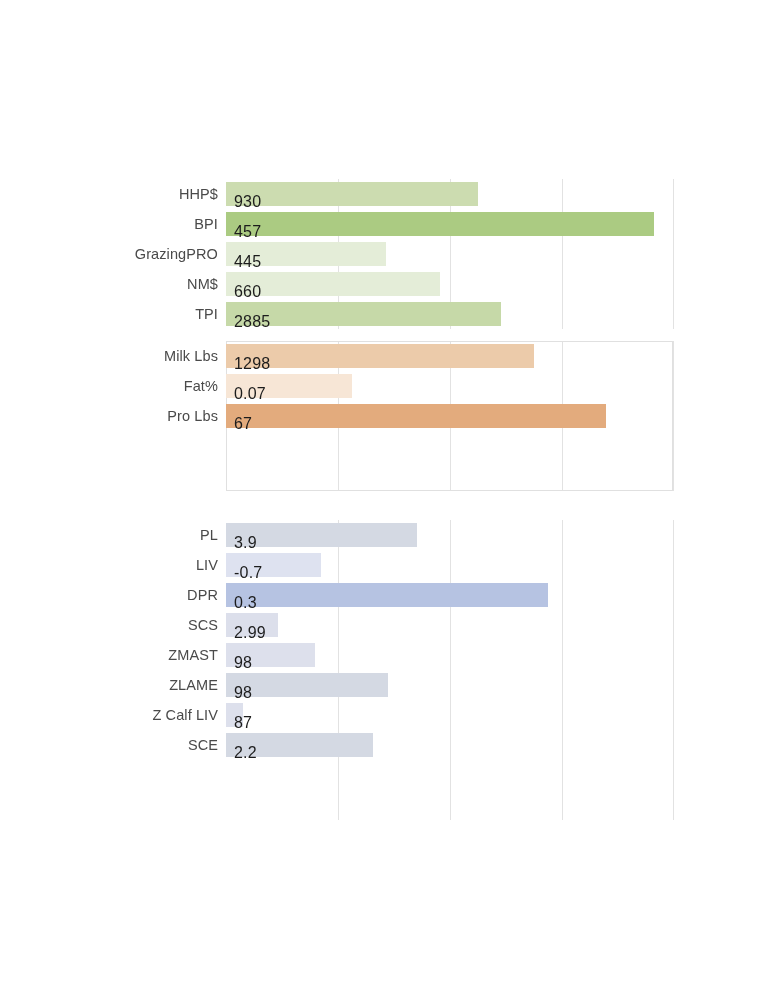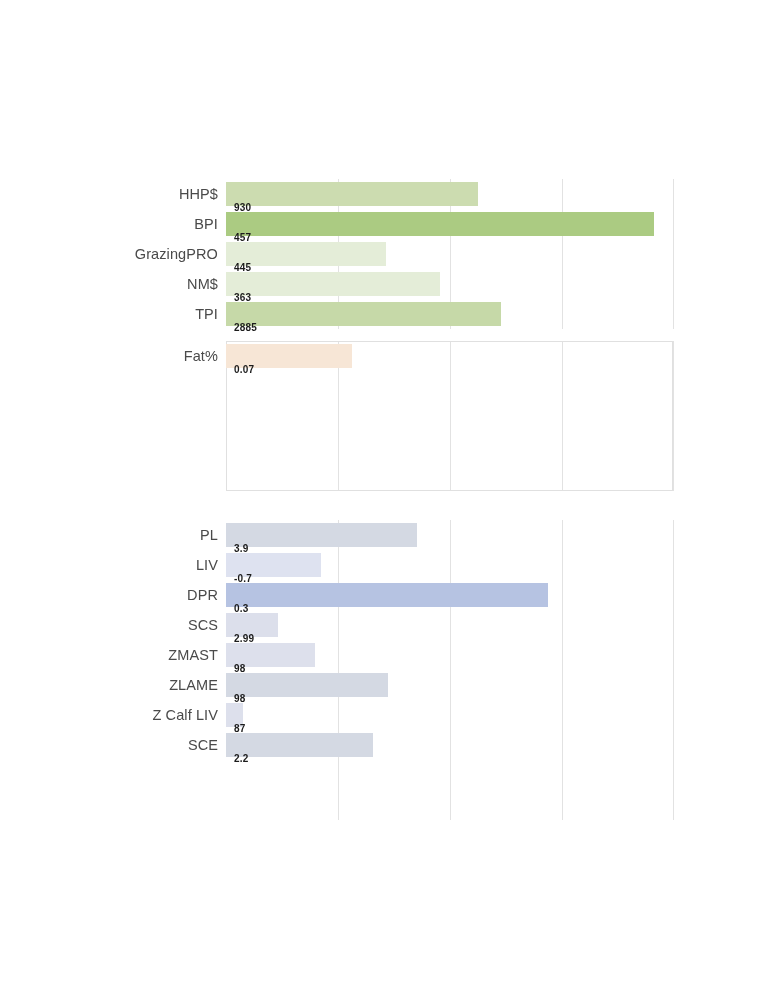--- a/index.html
+++ b/index.html
@@ -83,25 +83,25 @@
     position: absolute;
     left: 0;
     top: 3px;
     height: 24px;
     box-sizing: border-box;
   }
 
   .bar-value {
     position: absolute;
     left: 8px;
-    top: 17px;
+    top: 11px;
     height: 24px;
     line-height: 24px;
-    font-size: 10px;
-    font-weight: bold;
+    font-size: 16px;
+    font-weight: normal;
     color: #1c1c1c;
     white-space: nowrap;
     z-index: 3;
     letter-spacing: 0.2px;
   }
 </style>
 </head>
 <body>
 
 <div id="chart-root">
@@ -124,42 +124,52 @@
           <div class="bar-value">457</div>
         </div>
         <div class="row">
           <div class="row-label">GrazingPRO</div>
           <div class="bar" style="width: 160px; background: rgb(228, 237, 216);"></div>
           <div class="bar-value">445</div>
         </div>
         <div class="row">
           <div class="row-label">NM$</div>
           <div class="bar" style="width: 214px; background: rgb(228, 237, 216);"></div>
-          <div class="bar-value">363</div>
+          <div class="bar-value">660</div>
         </div>
         <div class="row">
           <div class="row-label">TPI</div>
           <div class="bar" style="width: 275px; background: rgb(198, 217, 168);"></div>
           <div class="bar-value">2885</div>
         </div>
       </div>
     </div>
     <div class="panel" style="top: 341px; width: 447px; height: 150px;">
       <div class="gridlines">
         <div class="gridline" style="left: 112px;"></div>
         <div class="gridline" style="left: 224px;"></div>
         <div class="gridline" style="left: 336px;"></div>
         <div class="gridline" style="left: 447px;"></div>
       </div>
       <div class="panel-border"></div>
       <div class="rows">
         <div class="row">
+          <div class="row-label">Milk Lbs</div>
+          <div class="bar" style="width: 308px; background: rgb(236, 203, 170);"></div>
+          <div class="bar-value">1298</div>
+        </div>
+        <div class="row">
           <div class="row-label">Fat%</div>
           <div class="bar" style="width: 126px; background: rgb(247, 230, 214);"></div>
           <div class="bar-value">0.07</div>
+        </div>
+        <div class="row">
+          <div class="row-label">Pro Lbs</div>
+          <div class="bar" style="width: 380px; background: rgb(227, 171, 125);"></div>
+          <div class="bar-value">67</div>
         </div>
       </div>
     </div>
     <div class="panel" style="top: 520px; width: 447px; height: 300px;">
       <div class="gridlines">
         <div class="gridline" style="left: 112px;"></div>
         <div class="gridline" style="left: 224px;"></div>
         <div class="gridline" style="left: 336px;"></div>
         <div class="gridline" style="left: 447px;"></div>
       </div>

